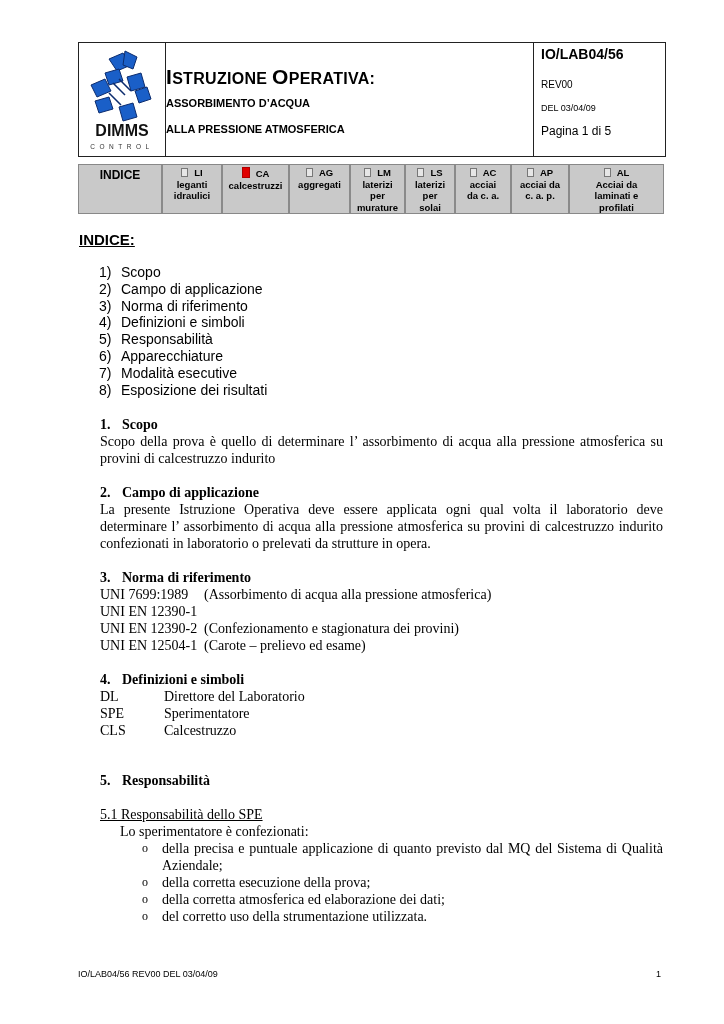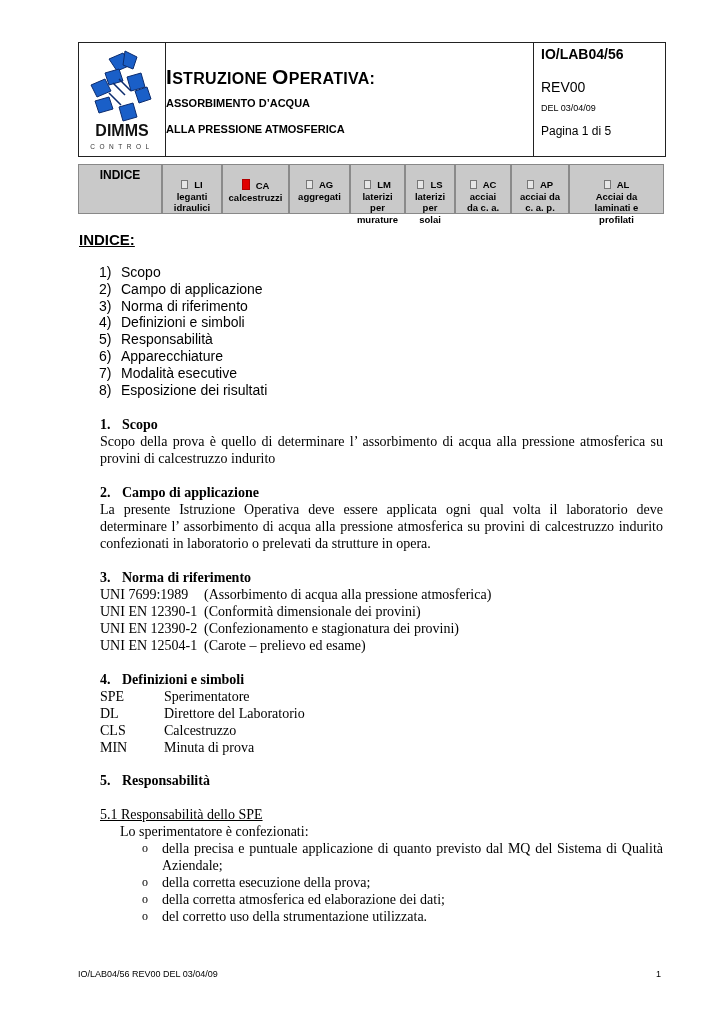--- a/index.html
+++ b/index.html
@@ -11,27 +11,27 @@
   .header { position: absolute; left: 78px; top: 42px; width: 586px; height: 113px; border: 1px solid #222; display: flex; }
   .logo-cell { width: 86px; border-right: 1px solid #222; position: relative; }
   .title-cell { flex: 1; border-right: 1px solid #222; text-align: left; position: relative; }
   .meta-cell { width: 131px; position: relative; }
   .doc-title { position: absolute; top: 22px; left: 0; right: 0; font-size: 21px; font-weight: bold; letter-spacing: 0.3px; }
   .doc-title .big { font-size: 21px; }
   .doc-title .sm { font-size: 16px; }
   .sub1 { position: absolute; top: 54px; left: 0; right: 0; font-size: 11px; font-weight: bold; }
   .sub2 { position: absolute; top: 80px; left: 0; right: 0; font-size: 11px; font-weight: bold; }
   .code { position: absolute; top: 3px; left: 7px; font-size: 14px; font-weight: bold; }
-  .rev { position: absolute; top: 36px; left: 7px; font-size: 14px; }
+  .rev { position: absolute; top: 36px; left: 7px; font-size: 10px; }
   .del { position: absolute; top: 60px; left: 7px; font-size: 9px; }
   .page { position: absolute; top: 81px; left: 7px; font-size: 12px; }
 
   
   .settore { position: absolute; left: 78px; top: 164px; width: 586px; height: 50px; display: flex; background: #c9c9c9; border: 1px solid #888; box-sizing: border-box; }
-  .settore .cell { border-right: 2px solid #8a8a8a; text-align: center; font-size: 9.5px; font-weight: bold; line-height: 11.5px; padding-top: 14px; box-sizing: border-box; }
+  .settore .cell { border-right: 2px solid #8a8a8a; text-align: center; font-size: 9.5px; font-weight: bold; line-height: 11.5px; padding-top: 2px; box-sizing: border-box; }
   .settore .cell:last-child { border-right: none; }
   .settore .head { font-size: 12px; line-height: 14px; padding-top: 3px; }
   .chk { display: inline-block; width: 5px; height: 7px; border: 1px solid #777; background: #e6e6e6; vertical-align: -1px; margin-right: 6px; }
   .chk.on { background: #e00000; border-color: #b00000; width: 6px; height: 9px; }
 
   
   .indice { position: absolute; left: 79px; top: 231px; font-size: 15px; font-weight: bold; text-decoration: underline; }
   .toc { position: absolute; left: 99px; top: 264px; font-size: 14px; line-height: 16.8px; }
   .toc .num { display: inline-block; width: 22px; }
 
@@ -154,49 +154,44 @@
 </div>
 
 <div class="sec serif" style="top:569px">
   <div class="h"><span class="n">3.</span><span>Norma di riferimento</span></div>
   <div class="row">
       <span class="k">UNI 7699:1989</span>
       <span>(Assorbimento di acqua alla pressione atmosferica)</span>
     </div>
   <div class="row">
       <span class="k">UNI EN 12390-1</span>
-      <span>(Conformità dimensionale dei provini)</span>
     </div>
   <div class="row">
       <span class="k">UNI EN 12390-2</span>
       <span>(Confezionamento e stagionatura dei provini)</span>
     </div>
   <div class="row">
       <span class="k">UNI EN 12504-1</span>
       <span>(Carote – prelievo ed esame)</span>
     </div>
 </div>
 
 <div class="sec serif" style="top:671px">
   <div class="h"><span class="n">4.</span><span>Definizioni e simboli</span></div>
   <div class="row">
+      <span class="k2">DL</span>
+      <span>Direttore del Laboratorio</span>
+    </div>
+  <div class="row">
       <span class="k2">SPE</span>
       <span>Sperimentatore</span>
     </div>
   <div class="row">
-      <span class="k2">DL</span>
-      <span>Direttore del Laboratorio</span>
-    </div>
-  <div class="row">
       <span class="k2">CLS</span>
       <span>Calcestruzzo</span>
-    </div>
-  <div class="row">
-      <span class="k2">MIN</span>
-      <span>Minuta di prova</span>
     </div>
 </div>
 
 <div class="sec serif" style="top:772px">
   <div class="h"><span class="n">5.</span><span>Responsabilità</span></div>
   <div style="height:17px"></div>
   <div class="u">5.1 Responsabilità dello SPE</div>
   <div style="padding-left:20px">Lo sperimentatore è confezionati:</div>
   <ul class="bullets">
     <li><span class="b">o</span><span>della precisa e puntuale applicazione di quanto previsto dal MQ del Sistema di Qualità Aziendale;</span></li>

